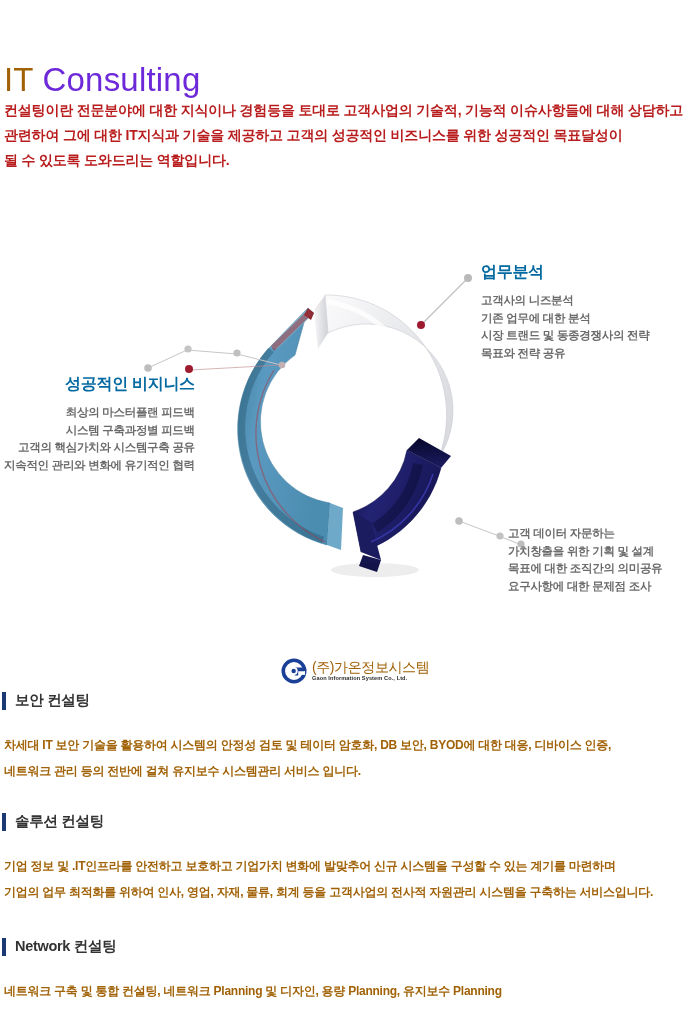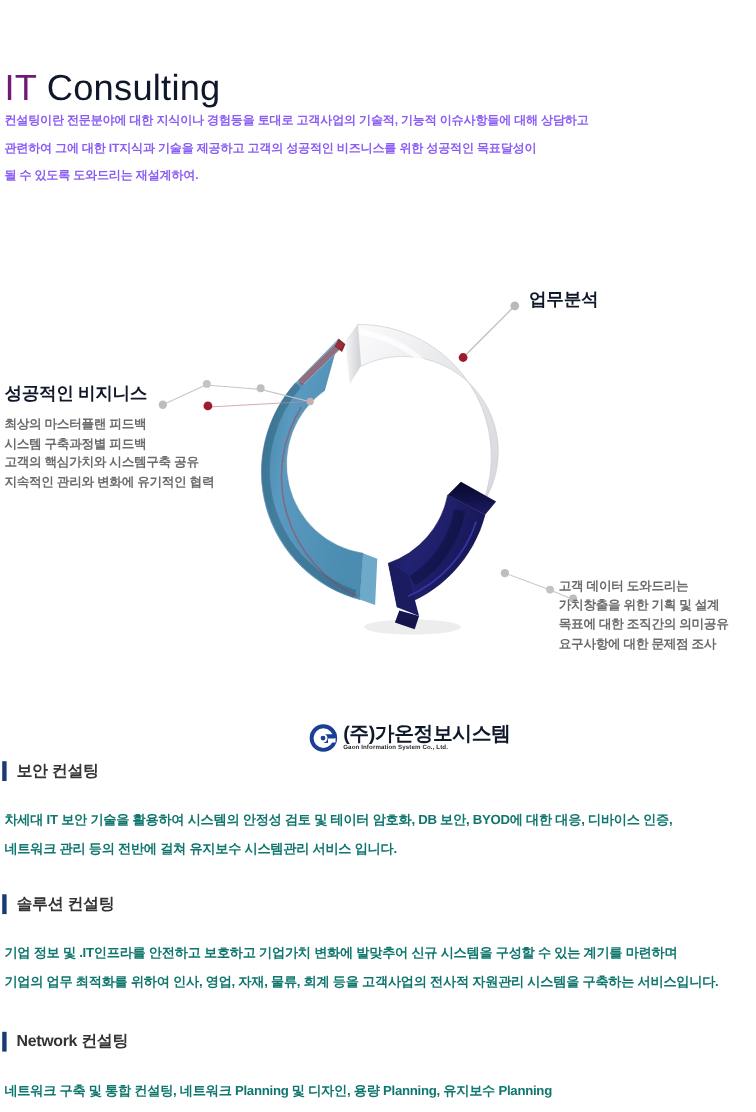--- a/index.html
+++ b/index.html
@@ -21,33 +21,33 @@
   
   .page-title {
     position: absolute;
     left: 4px;
     top: 39px;
     font-size: 33px;
     font-weight: 400;
     letter-spacing: 0.2px;
     white-space: nowrap;
   }
-  .page-title .t-it { color: #701a75; }
-  .page-title .t-rest { color: #0f172a; }
+  .page-title .t-it { color: #a16207; }
+  .page-title .t-rest { color: #6d28d9; }
 
   
   .intro {
     position: absolute;
     left: 4px;
     top: 98px;
     width: 672px;
-    font-size: 11px;
+    font-size: 14px;
     font-weight: bold;
     line-height: 25px;
-    color: #8b5cf6;
+    color: #b91c1c;
     letter-spacing: -0.2px;
   }
   .intro div { white-space: nowrap; }
 
   
   .diagram {
     position: absolute;
     left: 0;
     top: 240px;
     width: 687px;
@@ -62,56 +62,56 @@
     position: absolute;
     left: 281px;
     top: 418px;
     display: flex;
     align-items: center;
     gap: 5px;
   }
   .logo-mark { width: 26px; height: 26px; flex: none; }
   .logo-text { line-height: 1; }
   .logo-kr {
-    font-size: 18px;
-    font-weight: bold;
-    color: #0f172a;
+    font-size: 14px;
+    font-weight: normal;
+    color: #a16207;
     letter-spacing: -0.4px;
     white-space: nowrap;
   }
   .logo-en {
     font-size: 5.6px;
     font-weight: bold;
     color: #2b2b2b;
     letter-spacing: 0.1px;
     margin-top: 2px;
     white-space: nowrap;
   }
 
   
   .node-label { position: absolute; }
   .node-title {
     font-size: 16px;
     font-weight: bold;
-    color: #0f172a;
+    color: #0369a1;
     letter-spacing: -0.3px;
     white-space: nowrap;
     margin-bottom: 9px;
   }
   .node-lines {
     font-size: 11.5px;
     font-weight: bold;
     line-height: 17.5px;
     color: #6b6b6b;
     letter-spacing: -0.3px;
   }
   .node-lines div { white-space: nowrap; }
 
   #label-analysis { left: 481px; top: 22px; }
-  #label-business { left: 4px; top: 108px; }
+  #label-business { left: 4px; top: 134px; text-align: right; }
   #label-service  { left: 508px; top: 285px; }
 
   
   .connectors {
     position: absolute;
     left: 0; top: 0;
     width: 687px; height: 420px;
     pointer-events: none;
   }
 
@@ -136,41 +136,41 @@
     color: #333333;
     letter-spacing: -0.3px;
     white-space: nowrap;
   }
   .section-body {
     margin-top: 22px;
     margin-left: 4px;
     font-size: 12px;
     font-weight: bold;
     line-height: 26px;
-    color: #0f766e;
+    color: #a16207;
     letter-spacing: -0.25px;
   }
   .section-body div { white-space: nowrap; }
 
   #sec-security { top: 691px; }
   #sec-solution { top: 812px; }
   #sec-network  { top: 937px; }
 </style>
 </head>
 <body>
 
 <h1 class="page-title">
   <span class="t-it">IT</span>
   <span class="t-rest">Consulting</span>
 </h1>
 
 <div class="intro">
   <div>컨설팅이란 전문분야에 대한 지식이나 경험등을 토대로 고객사업의 기술적, 기능적 이슈사항들에 대해 상담하고</div>
   <div>관련하여 그에 대한 IT지식과 기술을 제공하고 고객의 성공적인 비즈니스를 위한 성공적인 목표달성이</div>
-  <div>될 수 있도록 도와드리는 재설계하여.</div>
+  <div>될 수 있도록 도와드리는 역할입니다.</div>
 </div>
 
 <div class="diagram">
 
   <svg class="ring" width="340" height="360" viewBox="0 0 340 360">
     <defs>
       <linearGradient id="gLight" x1="0" y1="0" x2="1" y2="1">
         <stop offset="0%" stop-color="#fbfbfc"></stop>
         <stop offset="45%" stop-color="#e6e7ea"></stop>
         <stop offset="100%" stop-color="#d3d5da"></stop>
@@ -279,35 +279,41 @@
       <circle cx="19.5" cy="20" r="3.4" fill="#1a3f96"></circle>
     </svg>
     <div class="logo-text">
       <div class="logo-kr">(주)가온정보시스템</div>
       <div class="logo-en">Gaon Information System Co., Ltd.</div>
     </div>
   </div>
 
   <div class="node-label" id="label-analysis">
     <div class="node-title">업무분석</div>
+    <div class="node-lines">
+      <div>고객사의 니즈분석</div>
+      <div>기존 업무에 대한 분석</div>
+      <div>시장 트랜드 및 동종경쟁사의 전략</div>
+      <div>목표와 전략 공유</div>
+    </div>
   </div>
 
   <div class="node-label" id="label-business">
     <div class="node-title">성공적인 비지니스</div>
     <div class="node-lines">
       <div>최상의 마스터플랜 피드백</div>
       <div>시스템 구축과정별 피드백</div>
       <div>고객의 핵심가치와 시스템구축 공유</div>
       <div>지속적인 관리와 변화에 유기적인 협력</div>
     </div>
   </div>
 
   <div class="node-label" id="label-service">
     <div class="node-lines">
-      <div>고객 데이터 도와드리는</div>
+      <div>고객 데이터 자문하는</div>
       <div>가치창출을 위한 기획 및 설계</div>
       <div>목표에 대한 조직간의 의미공유</div>
       <div>요구사항에 대한 문제점 조사</div>
     </div>
   </div>
 </div>
 
 <div class="section" id="sec-security">
   <div class="section-head">
     <span class="head-bar"></span>

